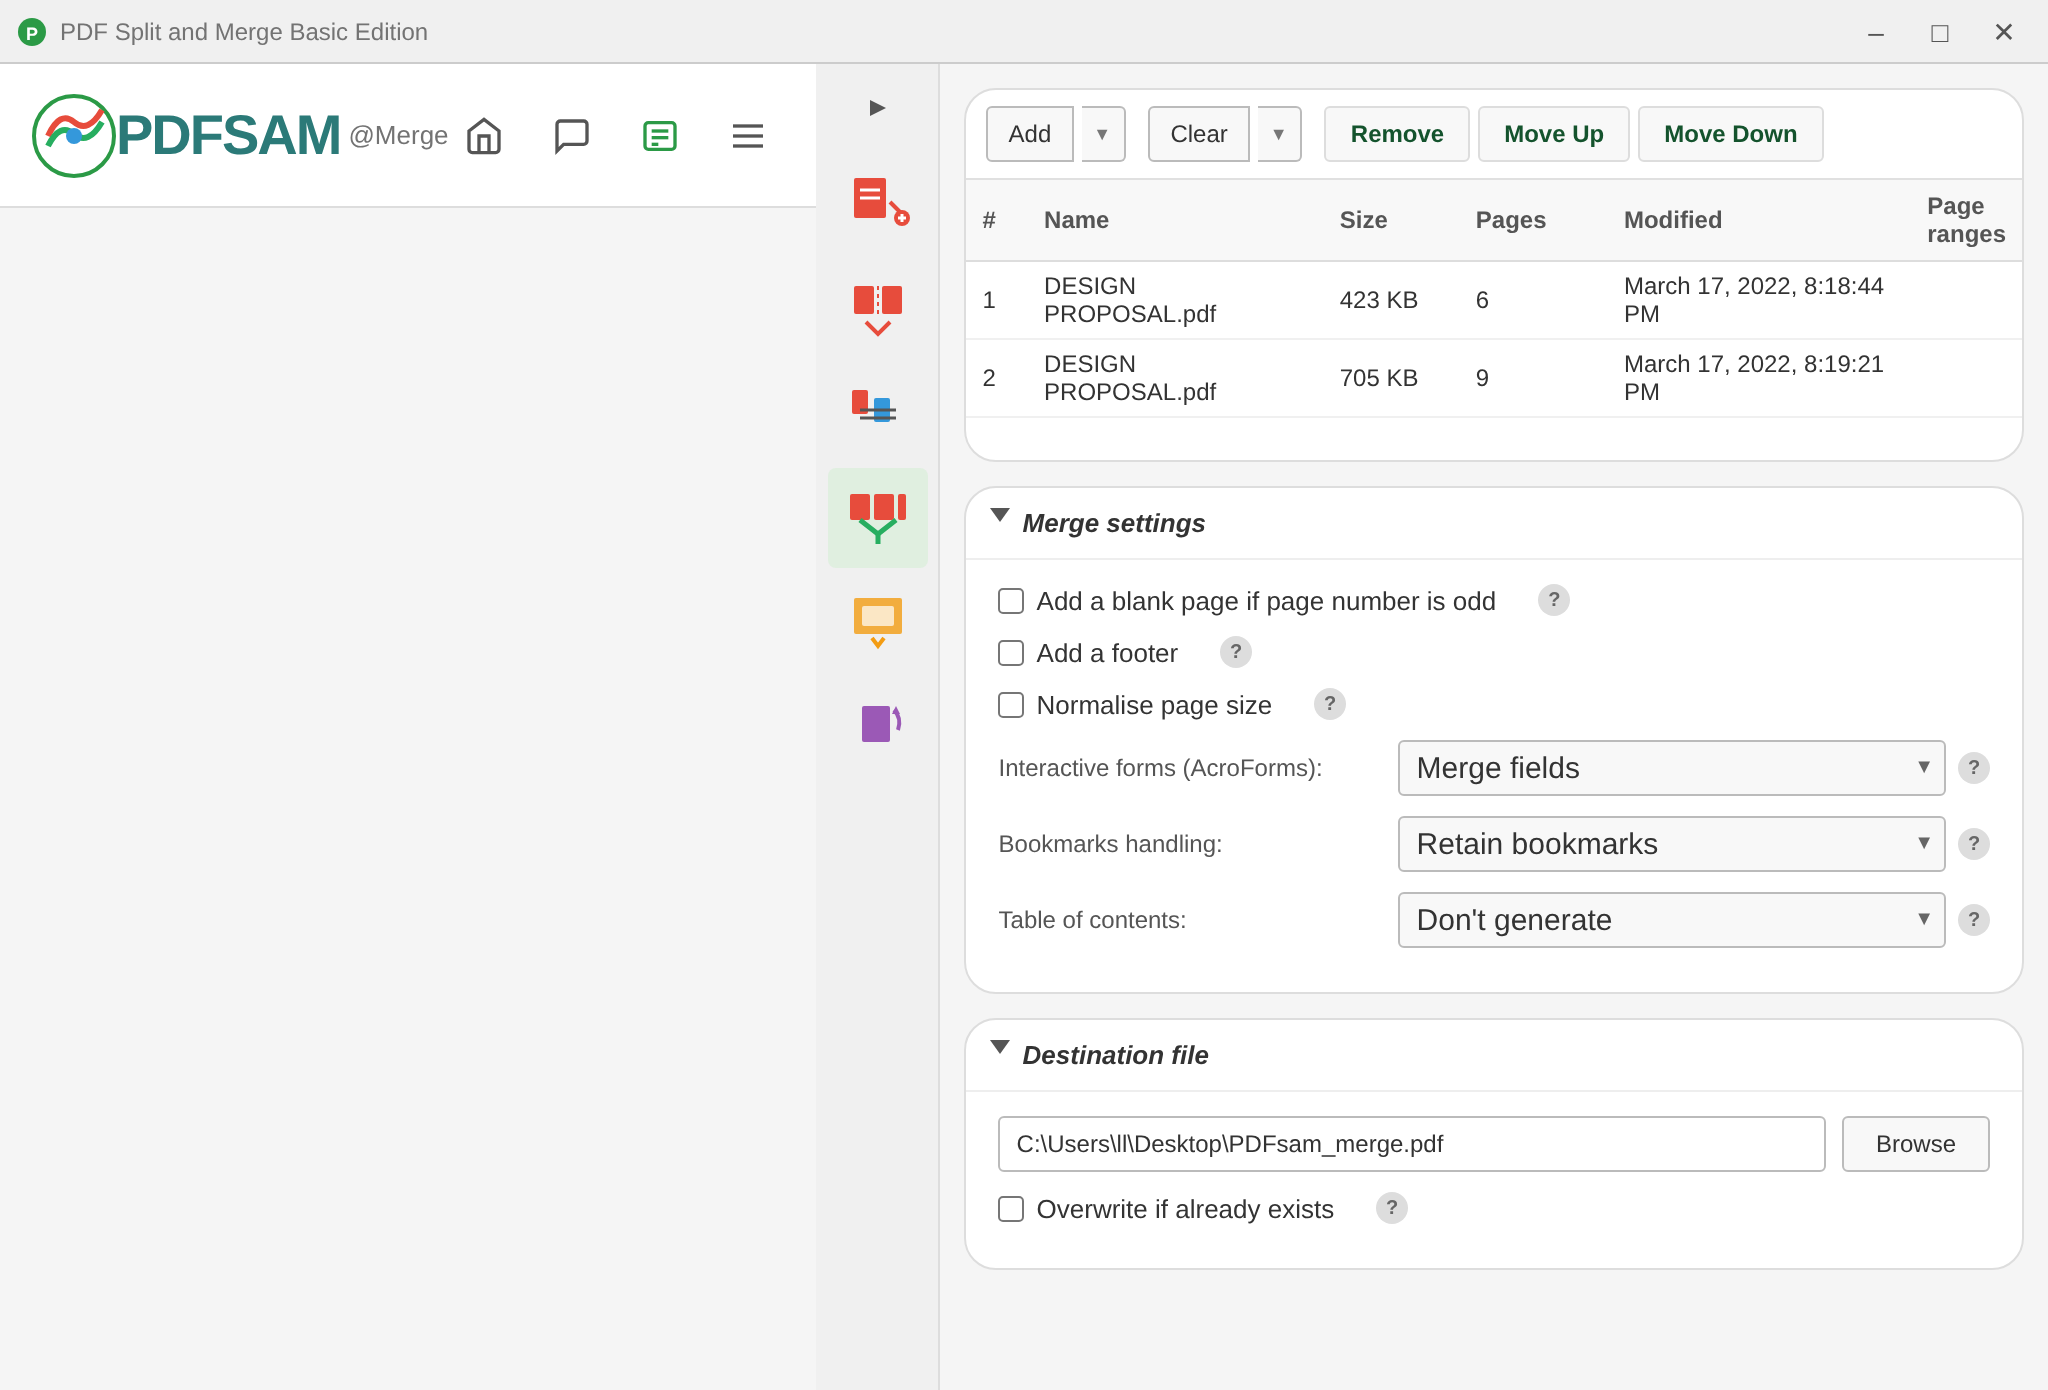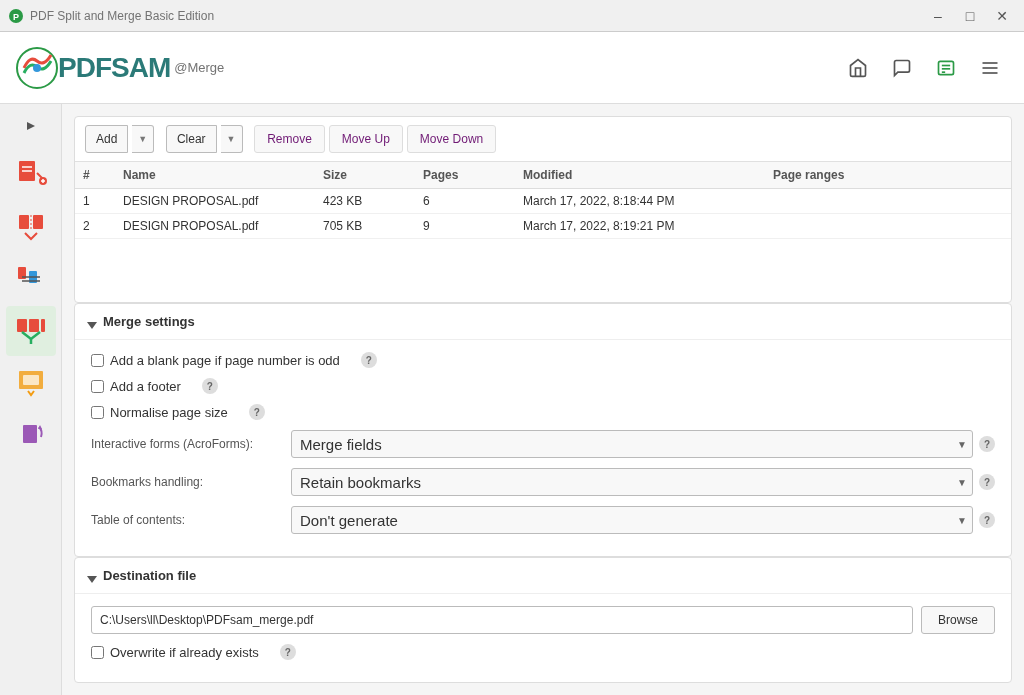--- a/index.html
+++ b/index.html
@@ -25,21 +25,21 @@
       display: flex; gap: 4px;
     }
     .title-bar-btn {
       width: 28px; height: 20px; background: none; border: none; cursor: pointer;
       font-size: 14px; color: #555; display: flex; align-items: center; justify-content: center;
     }
 
     
     .app-container {
       display: flex;
-      flex-direction: column;
+      flex-direction: row;
       height: calc(695px - 32px);
       background: #f5f5f5;
     }
 
     
     .app-header {
       background: white;
       height: 72px;
       display: flex;
       align-items: center;
@@ -105,38 +105,38 @@
 
     
     .main-content::-webkit-scrollbar { width: 12px; }
     .main-content::-webkit-scrollbar-track { background: #f0f0f0; }
     .main-content::-webkit-scrollbar-thumb { background: #c0c0c0; border: 2px solid #f0f0f0; border-radius: 6px; }
 
     
     .panel {
       background: white;
       border: 1px solid #ddd;
-      border-radius: 4px;
-      margin-bottom: 0;
+      border-radius: 16px;
+      margin-bottom: 12px;
     }
 
     
     .toolbar {
       display: flex;
       align-items: center;
       padding: 8px 10px;
       gap: 4px;
       border-bottom: 1px solid #e0e0e0;
     }
     .btn {
       height: 28px; padding: 0 12px; border: 1px solid #bbb; background: #f8f8f8;
       cursor: pointer; font-size: 12px; border-radius: 3px; color: #333;
       display: flex; align-items: center; gap: 4px;
     }
-    .btn.disabled { color: #701a75; cursor: default; border-color: #ddd; }
+    .btn.disabled { color: #14532d; cursor: default; border-color: #ddd; font-weight: bold; }
     .btn-split {
       padding: 0 6px; border-left: none; border-radius: 0 3px 3px 0;
     }
     .btn-main { border-radius: 3px 0 0 3px; padding: 0 10px; }
 
     
     .file-table {
       width: 100%;
       border-collapse: collapse;
       font-size: 12px;
@@ -151,24 +151,25 @@
     }
     .file-table td {
       padding: 5px 8px;
       border-bottom: 1px solid #f0f0f0;
       color: #333;
     }
     .table-container { min-height: 140px; }
 
     
     .section-header {
-      display: flex; align-items: flex-end; padding: 10px 12px;
+      display: flex; align-items: flex-start; padding: 10px 12px;
       border-bottom: 1px solid #eee; cursor: pointer;
       font-weight: 600; font-size: 13px; color: #333;
       gap: 6px;
+      font-style: italic;
     }
     .section-body { padding: 12px 16px; }
 
     .setting-row {
       display: flex; align-items: center; margin-bottom: 10px; gap: 21px;
     }
     .setting-row label { display: flex; align-items: center; gap: 6px; cursor: pointer; }
     .setting-row input[type="checkbox"] { cursor: pointer; }
 
     .help-icon {

